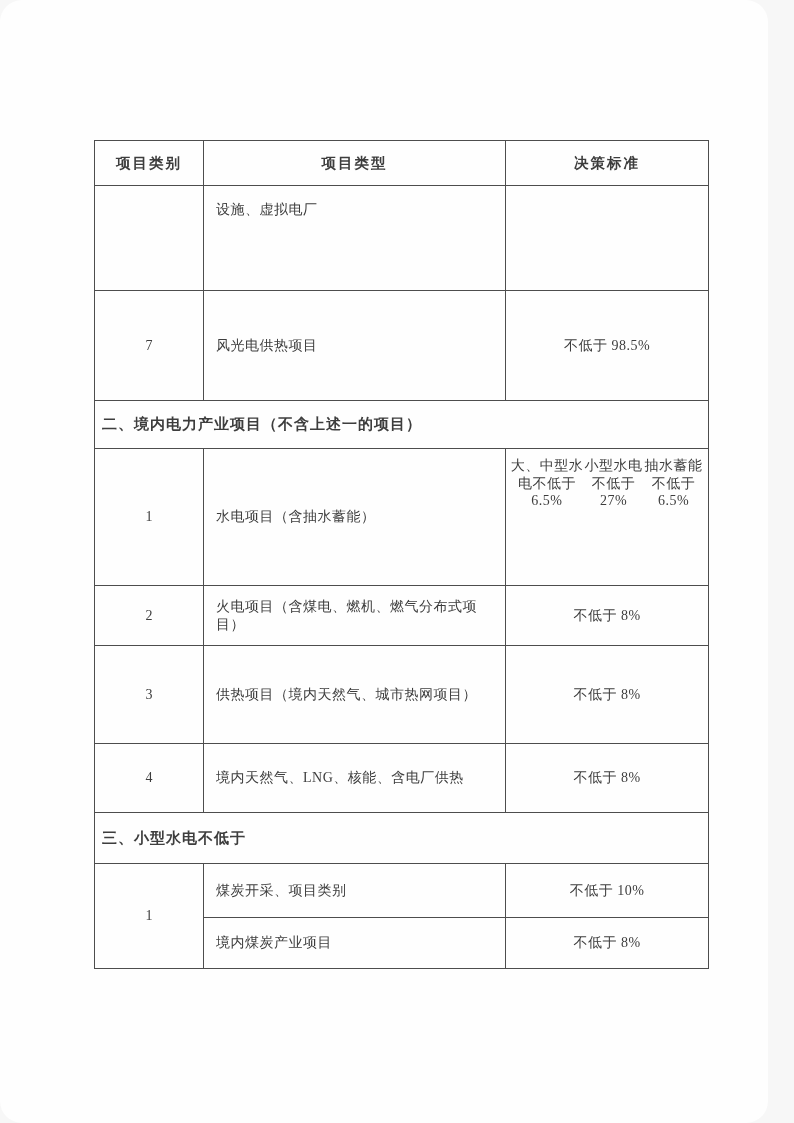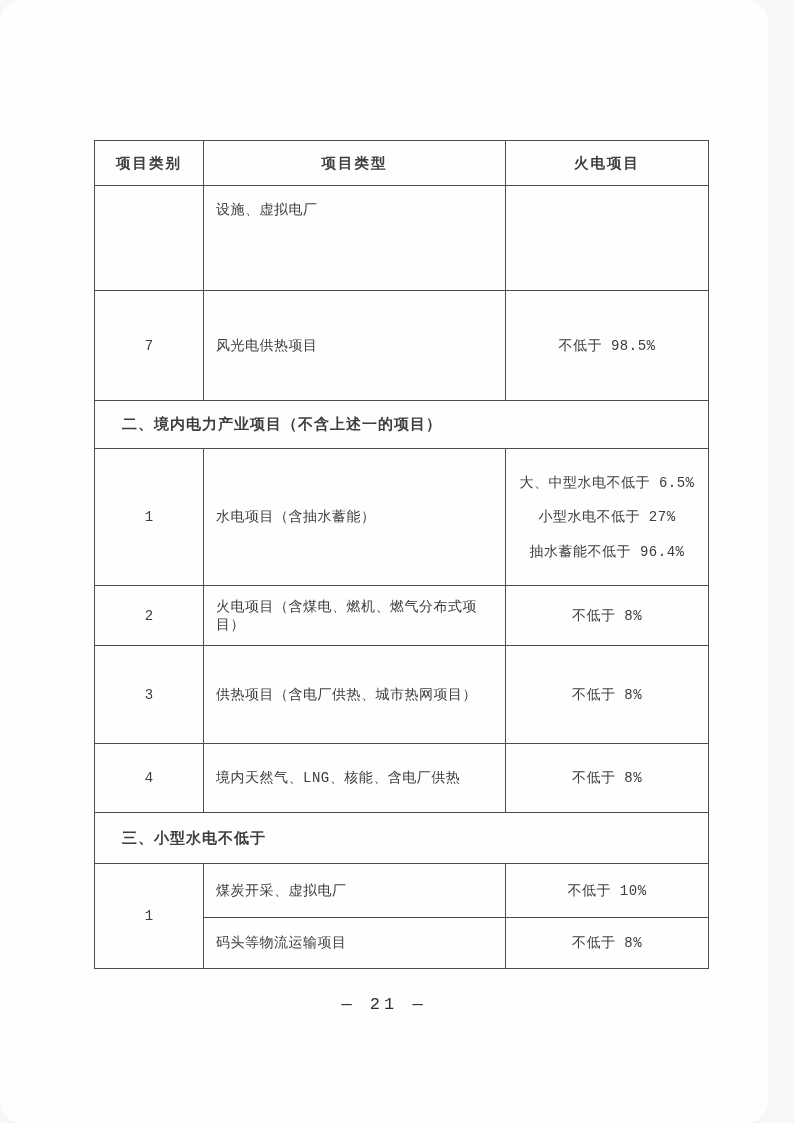--- a/index.html
+++ b/index.html
@@ -4,21 +4,21 @@
 <style>
   * { margin: 0; padding: 0; box-sizing: border-box; }
   html, body {
     width: 794px; height: 1123px;
     background: #f7f7f7;
   }
   .page {
     position: relative;
     width: 768px; height: 1123px;
     background: #fefefe;
-    font-family: Liberation Mono, monospace;
+    font-family: Liberation Serif, serif;
     color: #3d3d3d;
     overflow: hidden;
     border-radius: 22px;
   }
   table.doc-table {
     position: absolute;
     left: 94px; top: 140px;
     width: 614px;
     border-collapse: collapse;
     table-layout: fixed;
@@ -39,27 +39,26 @@
     letter-spacing: 2px;
   }
   td.num { text-align: center; font-size: 14px; }
   td.type { text-align: left; padding-left: 12px; letter-spacing: 0.5px; }
   td.type.top { vertical-align: top; padding-top: 15px; }
   td.std { text-align: center; letter-spacing: 0.5px; }
   td.section {
     font-weight: bold;
     font-size: 15px;
     text-align: left;
-    padding-left: 27px;
+    padding-left: 7px;
     letter-spacing: 1px;
   }
   td.multi { padding: 6px 4px; }
   .std-lines {
     display: flex;
-    flex-direction: column;
     justify-content: space-evenly;
     height: 100%;
     min-height: 120px;
   }
   .std-lines div { text-align: center; }
   
   tr.h-header { height: 45px; }
   tr.h-carry  { height: 105px; }
   tr.h-r7     { height: 110px; }
   tr.h-sec2   { height: 48px; }
@@ -89,21 +88,21 @@
     <colgroup>
         <col class="c1">
         <col class="c2">
         <col class="c3">
       </colgroup>
 
     <tbody>
         <tr class="h-header">
       <th>项目类别</th>
       <th>项目类型</th>
-      <th>火电项目</th>
+      <th>决策标准</th>
     </tr>
 
     <tr class="h-carry">
       <td class="num"></td>
       <td class="type top">设施、虚拟电厂</td>
       <td class="std"></td>
     </tr>
 
     <tr class="h-r7">
       <td class="num">7</td>
@@ -115,56 +114,55 @@
       <td class="section" colspan="3">二、境内电力产业项目（不含上述一的项目）</td>
     </tr>
 
     <tr class="h-hydro">
       <td class="num">1</td>
       <td class="type">水电项目（含抽水蓄能）</td>
       <td class="std multi">
         <div class="std-lines">
           <div>大、中型水电不低于 6.5%</div>
           <div>小型水电不低于 27%</div>
-          <div>抽水蓄能不低于 96.4%</div>
+          <div>抽水蓄能不低于 6.5%</div>
         </div>
       </td>
     </tr>
 
     <tr class="h-r2">
       <td class="num">2</td>
       <td class="type">火电项目（含煤电、燃机、燃气分布式项目）</td>
       <td class="std">不低于 8%</td>
     </tr>
 
     <tr class="h-r3">
       <td class="num">3</td>
-      <td class="type">供热项目（含电厂供热、城市热网项目）</td>
+      <td class="type">供热项目（境内天然气、城市热网项目）</td>
       <td class="std">不低于 8%</td>
     </tr>
 
     <tr class="h-r4">
       <td class="num">4</td>
       <td class="type">境内天然气、LNG、核能、含电厂供热</td>
       <td class="std">不低于 8%</td>
     </tr>
 
     <tr class="h-sec3">
       <td class="section" colspan="3">三、小型水电不低于</td>
     </tr>
 
     <tr class="h-coal1">
       <td class="num" rowspan="2">1</td>
-      <td class="type">煤炭开采、虚拟电厂</td>
+      <td class="type">煤炭开采、项目类别</td>
       <td class="std">不低于 10%</td>
     </tr>
 
     <tr class="h-coal2">
-      <td class="type">码头等物流运输项目</td>
+      <td class="type">境内煤炭产业项目</td>
       <td class="std">不低于 8%</td>
     </tr>
 
   </tbody>
     </table>
 
-  <div class="page-number">— 21 —</div>
 
 </div>
 
 </body></html>

